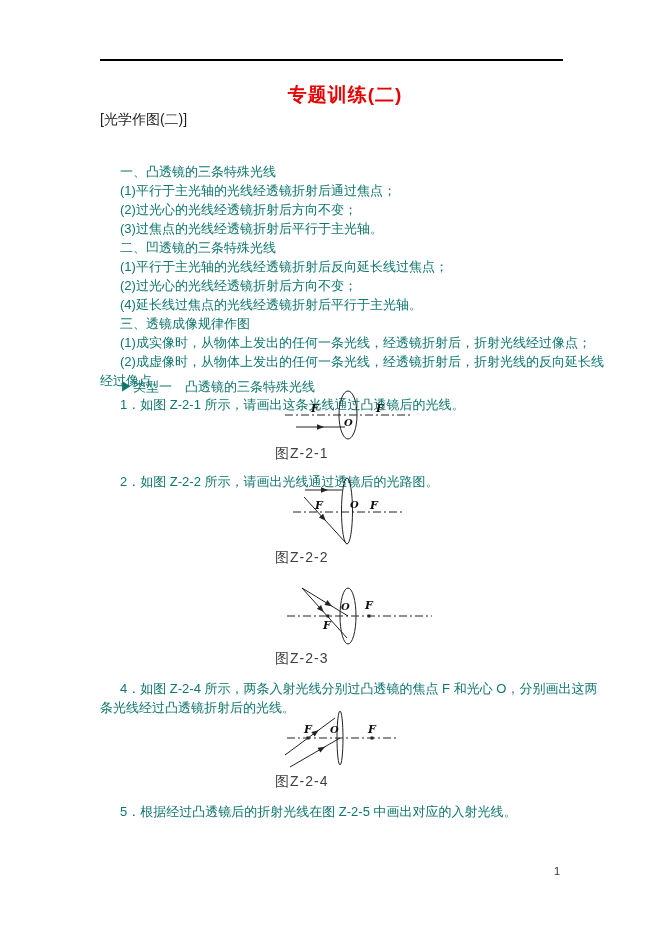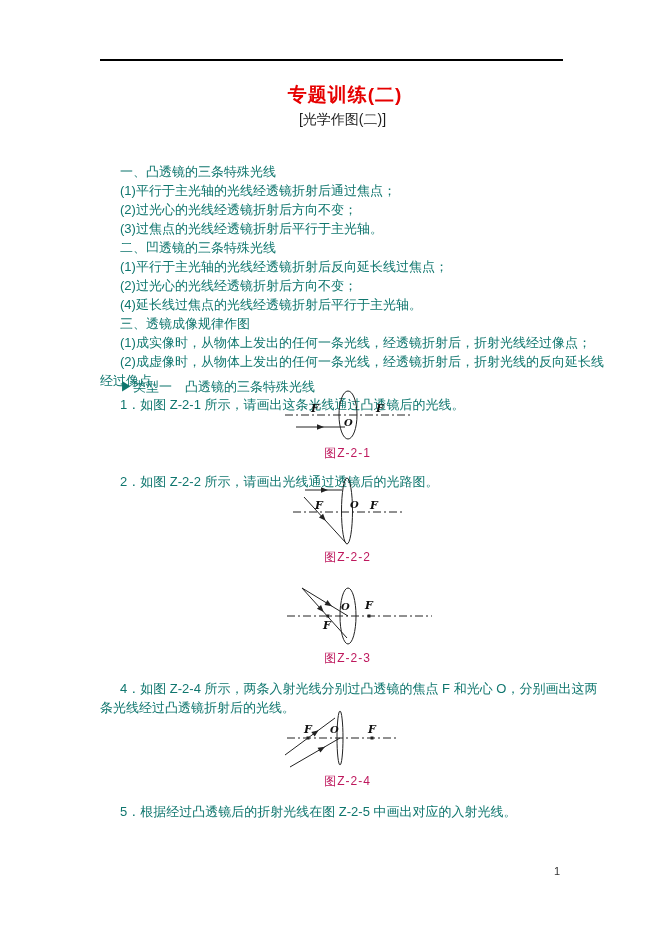--- a/index.html
+++ b/index.html
@@ -1,28 +1,28 @@
 <!DOCTYPE html>
 <html><head>
 <meta charset="utf-8">
 <style>
   html,body{margin:0;padding:0;background:#ffffff;}
   .page{position:relative;width:661px;height:935px;background:#ffffff;overflow:hidden;
         font-family:"Liberation Sans",sans-serif;color:#1c1c1c;padding-left:40px;}
   .top-rule{position:absolute;left:100px;top:59px;width:463px;height:2px;background:#000;}
   .title{position:absolute;left:100px;top:82px;width:490px;text-align:center;
          font-size:19px;font-weight:bold;letter-spacing:1px;}
-  .subtitle{position:absolute;left:100px;top:111px;width:485px;text-align:center;
+  .subtitle{position:absolute;left:100px;top:111px;width:485px;
             font-size:14px;color:#1c1c1c;}
   .ln{position:absolute;left:100px;width:470px;font-size:13px;line-height:15px;
       white-space:nowrap;color:#0f766e;}
   .ind{padding-left:20px;}
   .fig{position:absolute;}
-  .fig-caption{position:absolute;left:275px;width:145px;text-align:center;
-               font-size:12px;letter-spacing:1px;color:#be185d;}
+  .fig-caption{position:absolute;left:275px;width:145px;text-align:left;
+               font-size:14px;letter-spacing:1px;color:#404040;}
   .page-number{position:absolute;left:554px;top:865px;font-size:11px;color:#333;}
   svg line, svg ellipse{stroke:#222;stroke-width:1;fill:none;}
   svg .axis{stroke-dasharray:8 3 2 3;}
   svg .arrow{fill:#222;stroke:none;}
   svg .fdot{fill:#222;stroke:none;}
   svg text{fill:#111;}
   svg .flabel{font-family:"DejaVu Serif",serif;font-style:italic;font-weight:bold;font-size:11px;}
   svg .olabel{font-family:"DejaVu Serif",serif;font-style:italic;font-weight:bold;font-size:10px;}
 </style>
 </head>

